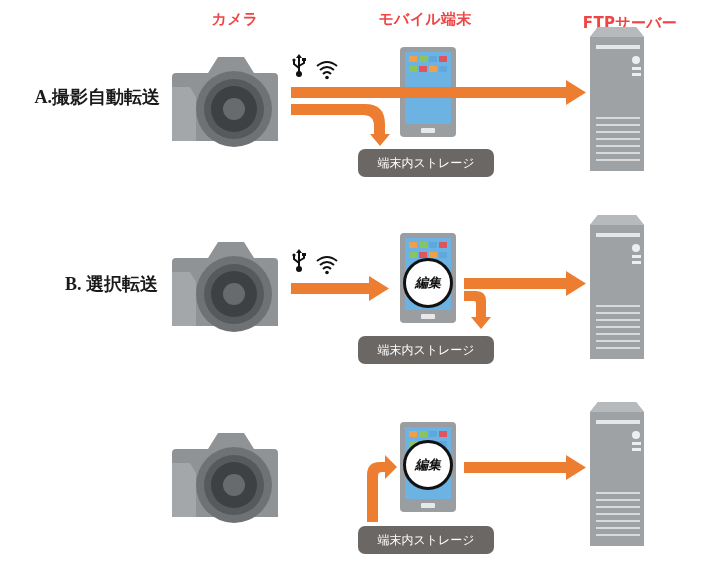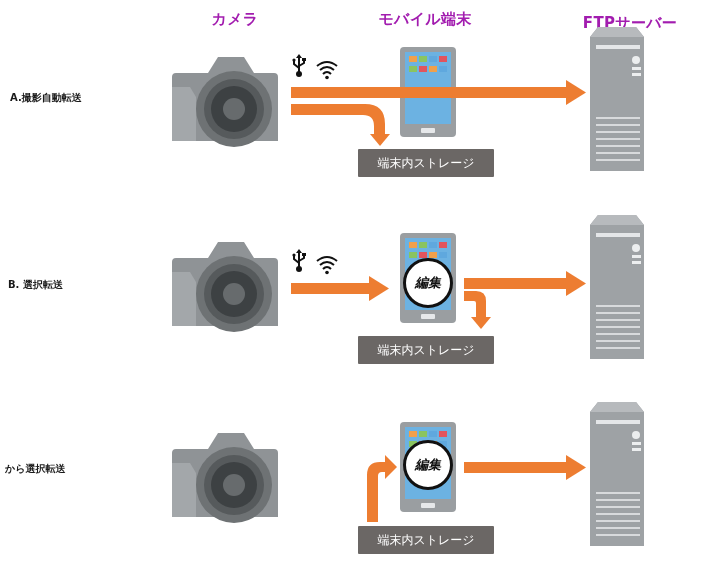--- a/index.html
+++ b/index.html
@@ -1,20 +1,20 @@
 <!DOCTYPE html>
 <html><head>
 <meta charset="utf-8">
 <style>
   html,body{margin:0;padding:0;background:#ffffff;}
   body{width:720px;height:565px;position:relative;overflow:hidden;font-family:"DejaVu Sans","Liberation Sans",sans-serif;color:#111;}
   .abs{position:absolute;}
-  .col-h{font-size:15px;font-weight:bold;color:#a21caf;text-align:center;letter-spacing:0.3px;}
-  .row-l{font-size:10px;font-weight:bold;color:#1a1a1a;text-align:left;line-height:19px;}
-  .storage{background:#6b6765;color:#fff;font-size:12px;border-radius:1px;text-align:center;line-height:28px;height:28px;width:136px;}
+  .col-h{font-size:15px;font-weight:bold;color:#ef4444;text-align:center;letter-spacing:0.3px;}
+  .row-l{font-size:18px;font-weight:bold;color:#1a1a1a;text-align:right;line-height:19px;font-family:Liberation Serif, serif;}
+  .storage{background:#6b6765;color:#fff;font-size:12px;border-radius:7px;text-align:center;line-height:28px;height:28px;width:136px;}
   svg{position:absolute;overflow:visible;}
   .edit-label{font-size:13px;font-weight:bold;font-style:italic;}
 </style>
 </head>
 <body>
 
 <div class="abs col-h" style="left:180px;top:10px;width:110px;">カメラ</div>
 <div class="abs col-h" style="left:360px;top:10px;width:130px;font-family:Liberation Mono, monospace;">モバイル端末</div>
 <div class="abs col-h" style="left:560px;top:14px;width:140px;">FTPサーバー</div>
 
@@ -131,21 +131,20 @@
     <path d="M464 291 L476 291 Q486 291 486 301 L486 318 L476 318 L476 303 Q476 301 474 301 L464 301 Z"></path>
     <path d="M471 317 L491 317 L481 329 Z"></path>
   </g>
 </svg>
 <div class="abs storage" style="left:358px;top:336px;">端末内ストレージ</div>
 <svg style="left:586px;top:215px;" width="62" height="144">
     <use href="#server"></use>
   </svg>
 
 <div class="abs row-l" style="left:5px;top:459px;width:150px;">
-  <div>から選択転送</div>
 </div>
 <svg style="left:170px;top:433px;" width="110" height="84">
     <use href="#camera"></use>
   </svg>
 <svg style="left:400px;top:422px;" width="56" height="90">
     <use href="#phone"></use>
   </svg>
 <div class="abs" style="left:403px;top:440px;width:50px;height:50px;border:3px solid #111;border-radius:50%;background:#fff;display:flex;align-items:center;justify-content:center;box-sizing:border-box;">
   <span class="edit-label">編集</span>
 </div>

